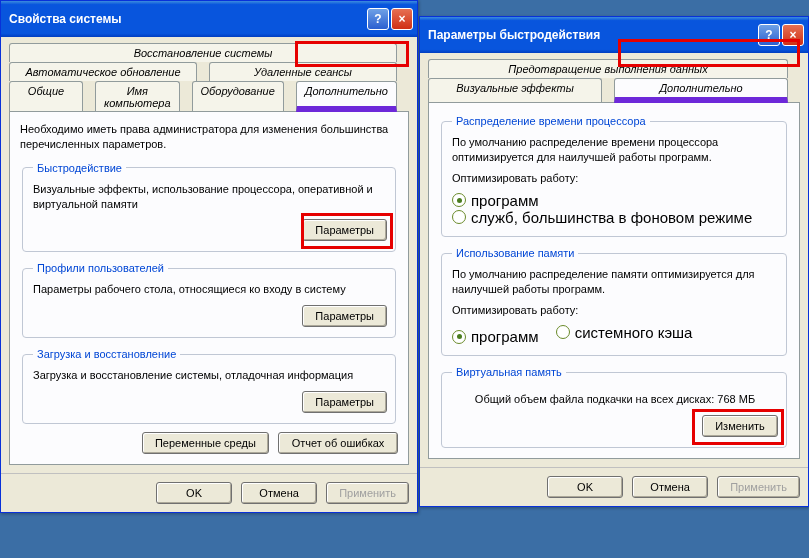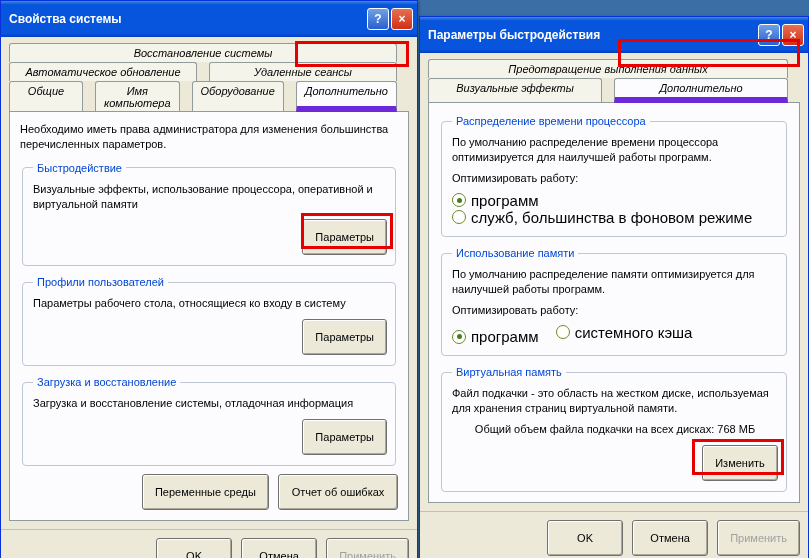--- a/index.html
+++ b/index.html
@@ -91,21 +91,21 @@
   padding: 0 4px;
   font-size: 11px;
 }
 .text { color: #000; font-size: 11px; line-height: 1.35; }
 .btnrow { text-align: right; margin-top: 8px; }
 button.std {
   font-family: Tahoma, sans-serif;
   font-size: 11px;
   padding: 2px 12px;
   min-width: 76px;
-  height: 36px;
+  height: 22px;
   background: #ece9d8;
   border: 1px solid #707070;
   border-radius: 3px;
   box-shadow: inset 1px 1px 0 #fff, inset -1px -1px 0 #aca899;
 }
 button.std:disabled { color: #a0a0a0; }
 .hl {
   border: 3px solid #e60000;
   position: absolute;
   pointer-events: none;
@@ -256,21 +256,20 @@
             </label>
           <label class="radio">
               <span class="dot"></span>
               <span>системного кэша</span>
             </label>
         </div>
       </fieldset>
 
       <fieldset class="fieldset">
         <legend>Виртуальная память</legend>
-        <div class="text">Файл подкачки - это область на жестком диске, используемая для хранения страниц виртуальной памяти.</div>
         <div class="text" style="margin-top:6px;text-align:center;">Общий объем файла подкачки на всех дисках:  768 МБ</div>
         <div class="btnrow" style="position:relative;">
           <button class="std">Изменить</button>
           <div class="hl" style="right:-6px; top:-6px; width:86px; height:30px;"></div>
         </div>
       </fieldset>
 
     </div>
   </div>
   <div class="bottombar">

